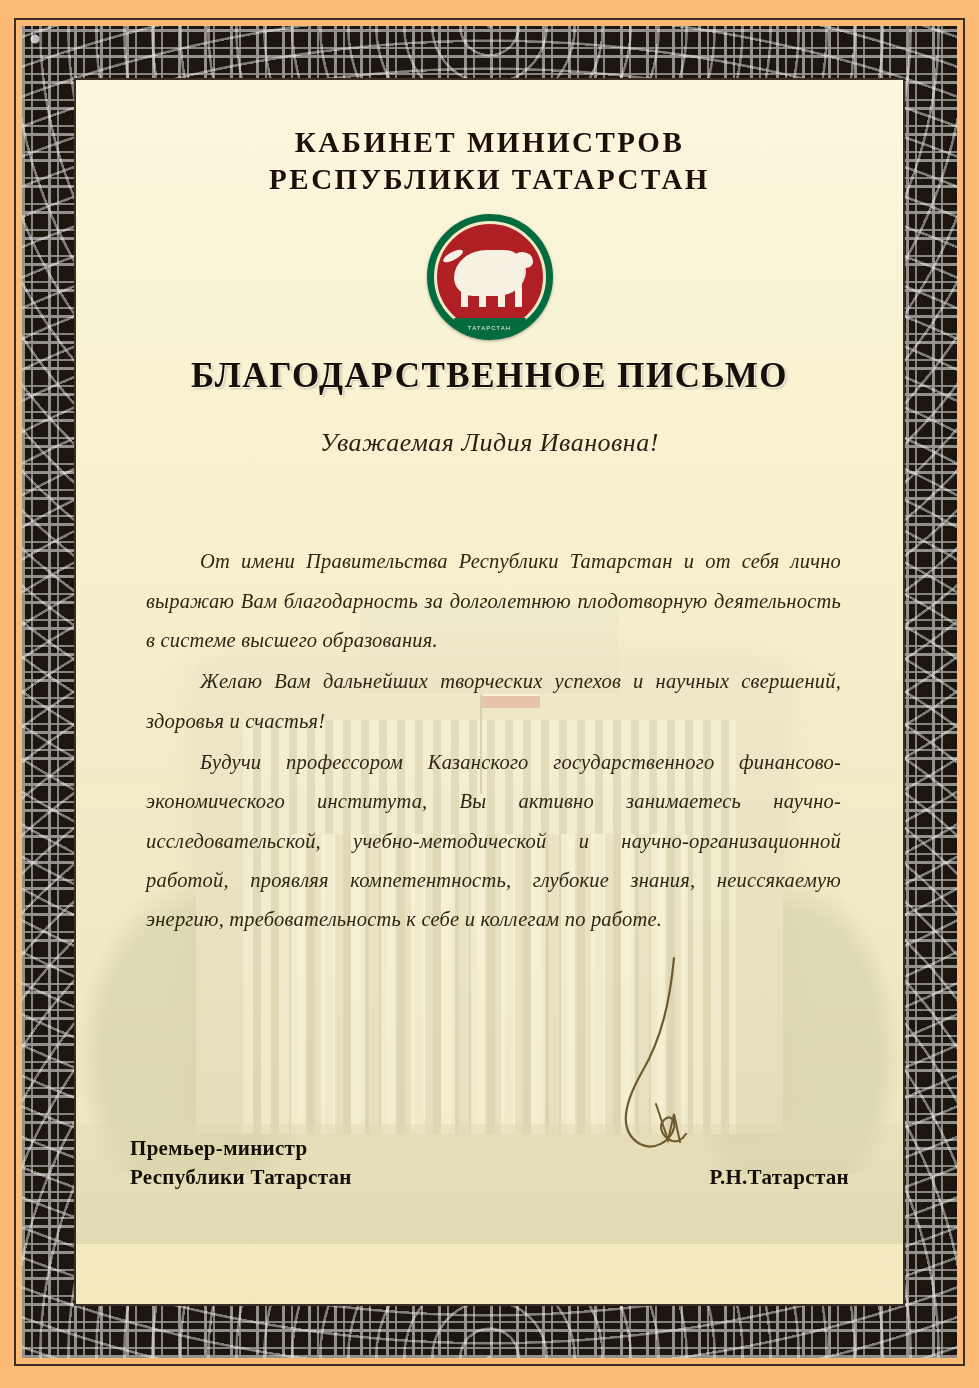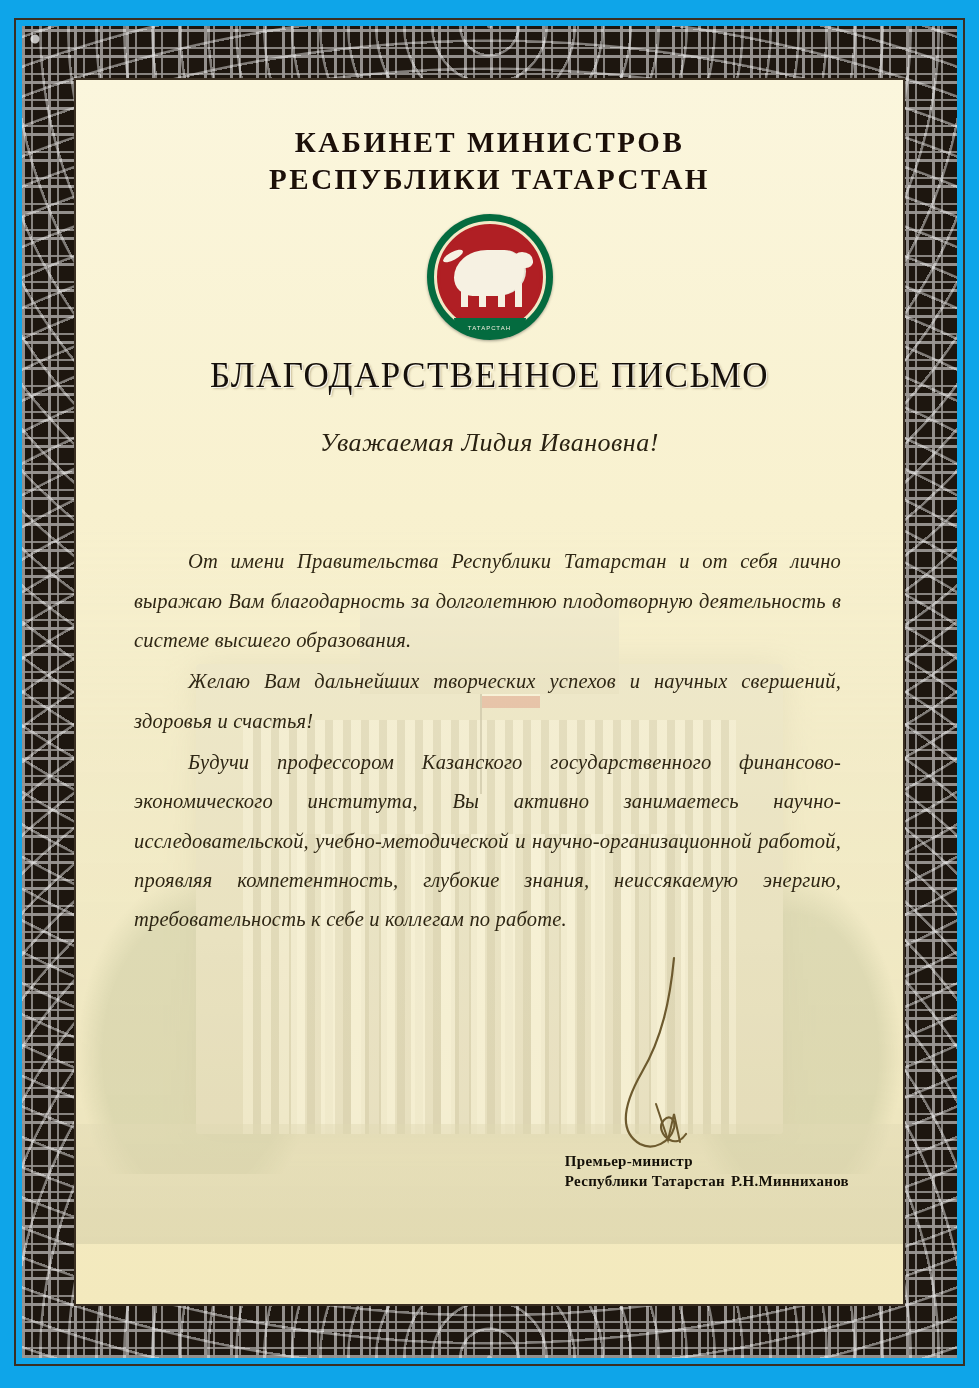--- a/index.html
+++ b/index.html
@@ -12,21 +12,21 @@
     height: 1388px;
     font-family: "Liberation Serif", serif;
     overflow: hidden;
   }
 
   
   .page {
     position: relative;
     width: 979px;
     height: 1388px;
-    background: #0ea5e9;
+    background: #fdba74;
     box-sizing: border-box;
   }
 
   
   .outer-rule {
     position: absolute;
     left: 14px;
     top: 18px;
     right: 14px;
     bottom: 22px;
@@ -293,21 +293,21 @@
     letter-spacing: 1px;
     line-height: 20px;
     text-align: center;
     font-family: "Liberation Sans", sans-serif;
   }
 
   
   .letter-heading {
     margin-top: 16px;
     font-family: "Liberation Serif", serif;
-    font-weight: normal;
+    font-weight: bold;
     font-size: 35px;
     letter-spacing: 1.5px;
     color: #16100a;
     text-shadow: 1px 1px 0 rgba(255,255,255,.75), 2px 2px 2px rgba(120,100,60,.35);
   }
 
   .salutation {
     margin-top: 32px;
     font-family: "Liberation Serif", serif;
     font-style: italic;
@@ -321,38 +321,38 @@
     margin: 84px 8px 0 4px;
     text-align: justify;
     font-family: "Liberation Serif", serif;
     font-style: italic;
     font-size: 20.5px;
     line-height: 1.92;
     color: #2e2614;
     letter-spacing: .2px;
   }
   .body-text p {
-    margin: 0 0 2px 0;
+    margin: 0 0 2px 12px;
     text-indent: 54px;
   }
   .body-text p:last-child { margin-bottom: 0; }
 
   
   .signature-block {
     position: absolute;
     left: 54px;
     right: 54px;
     bottom: 112px;
     z-index: 4;
     display: flex;
     align-items: flex-end;
-    justify-content: flex-end;
+    justify-content: space-between;
     font-family: "Liberation Serif", serif;
     font-weight: bold;
-    font-size: 15px;
+    font-size: 21px;
     color: #141008;
     letter-spacing: .3px;
     gap: 6px;
   }
   .signer-role { text-align: left; line-height: 1.38; }
   .signer-name { text-align: right; padding-bottom: 2px; }
 
   
   .handwritten-signature {
     position: absolute;
@@ -421,19 +421,19 @@
         <svg class="handwritten-signature" viewBox="0 0 140 200">
           <path d="M78 4 C 74 46, 66 84, 46 118 C 30 146, 20 176, 44 190 C 58 197, 74 188, 78 174 C 80 166, 74 160, 68 166 C 62 172, 66 182, 74 186 C 80 189, 86 186, 90 180" fill="none" stroke="#6d5a2e" stroke-width="2.2" stroke-linecap="round"></path>
           <path d="M60 150 L 72 186 L 78 160 L 84 188" fill="none" stroke="#6d5a2e" stroke-width="2" stroke-linecap="round"></path>
         </svg>
 
         <div class="signature-block">
           <div class="signer-role">
             <div>Премьер-министр</div>
             <div>Республики Татарстан</div>
           </div>
-          <div class="signer-name">Р.Н.Минниханов</div>
+          <div class="signer-name">Р.Н.Татарстан</div>
         </div>
 
       </div>
     </div>
   </div>
 </div>
 
 </body></html>

